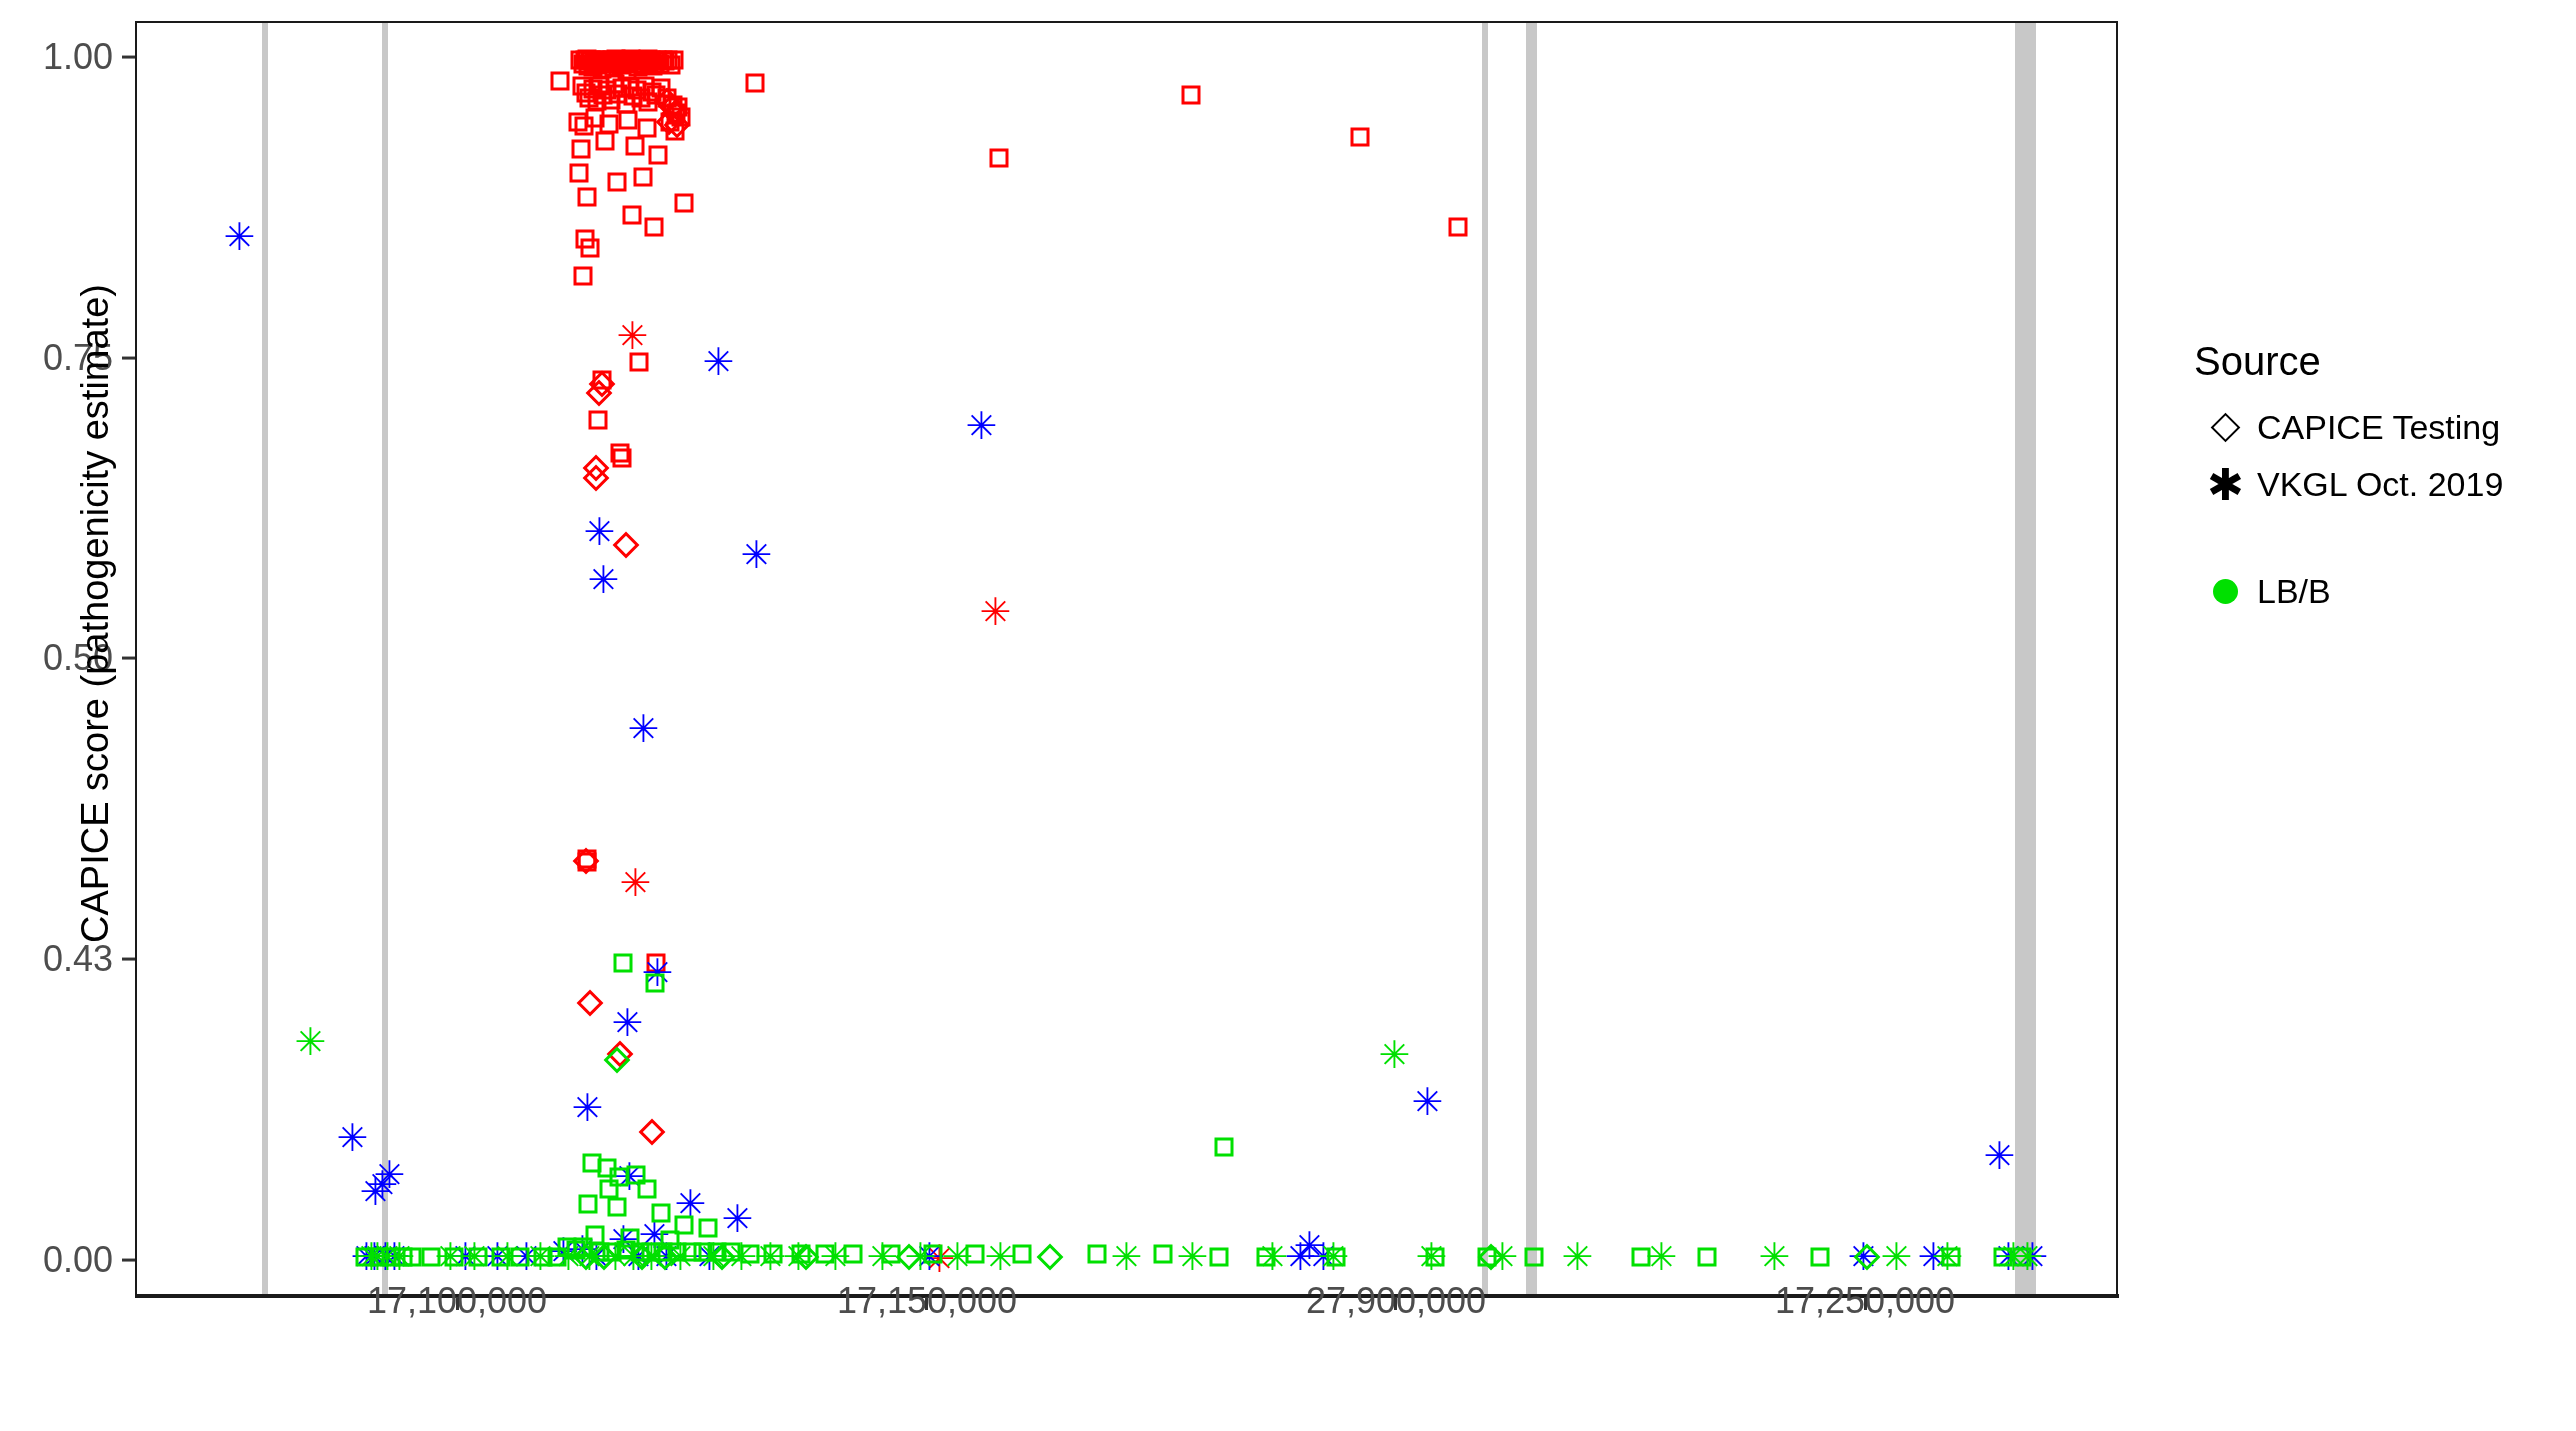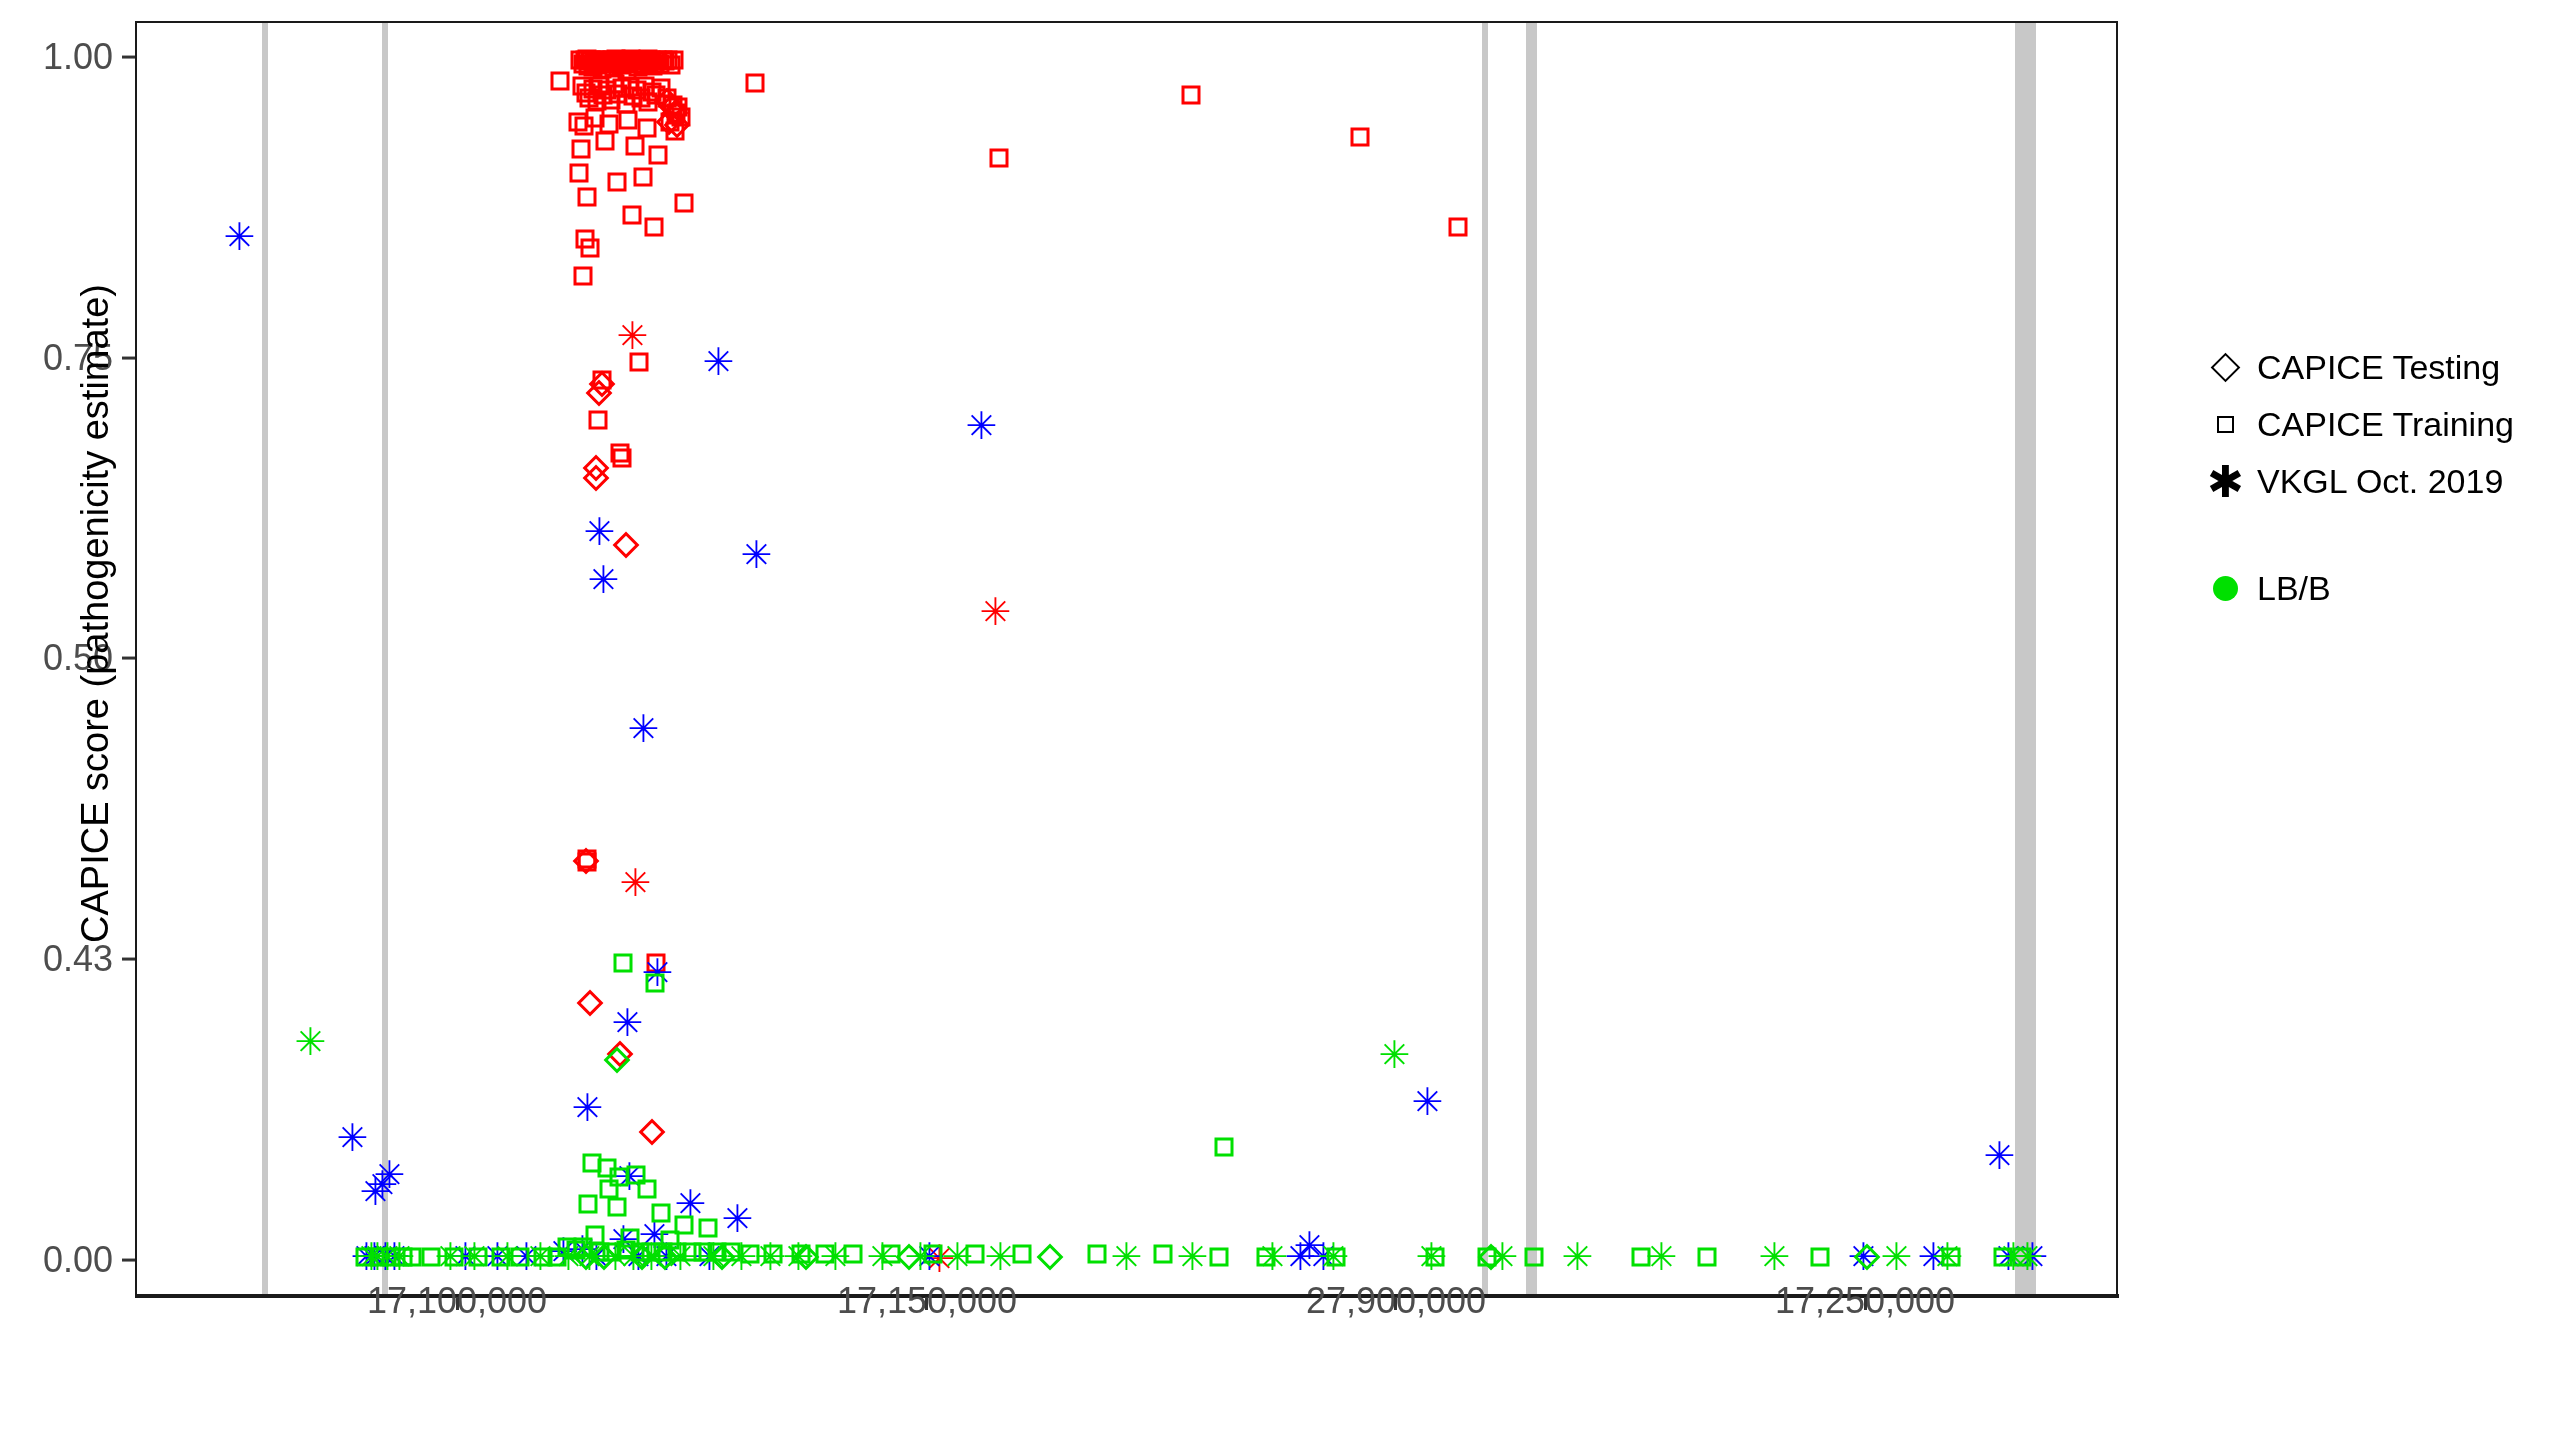--- a/index.html
+++ b/index.html
@@ -525,34 +525,29 @@
       <div class="x-tick-mark" style="left: 456px;"></div>
       <div class="x-tick-label" style="left: 927px;">17,150,000</div>
       <div class="x-tick-mark" style="left: 925px;"></div>
       <div class="x-tick-label" style="left: 1396px;">27,900,000</div>
       <div class="x-tick-mark" style="left: 1394px;"></div>
       <div class="x-tick-label" style="left: 1865px;">17,250,000</div>
       <div class="x-tick-mark" style="left: 1864px;"></div>
     </div>
 
   <div id="legend">
+    <div class="legend-title">Source</div>
 
     <div class="legend-row">
       <span class="legend-key">
         <span class="lk-diamond"></span>
       </span>
       <span class="legend-label">CAPICE Testing</span>
     </div>
 
-    <div class="legend-row">
-      <span class="legend-key">
-        <span class="lk-square"></span>
-      </span>
-      <span class="legend-label">CAPICE Training</span>
-    </div>
 
     <div class="legend-row">
       <span class="legend-key">
         <span class="lk-star">✱</span>
       </span>
       <span class="legend-label">VKGL Oct. 2019</span>
     </div>
 
     <div class="legend-gap"></div>
 

